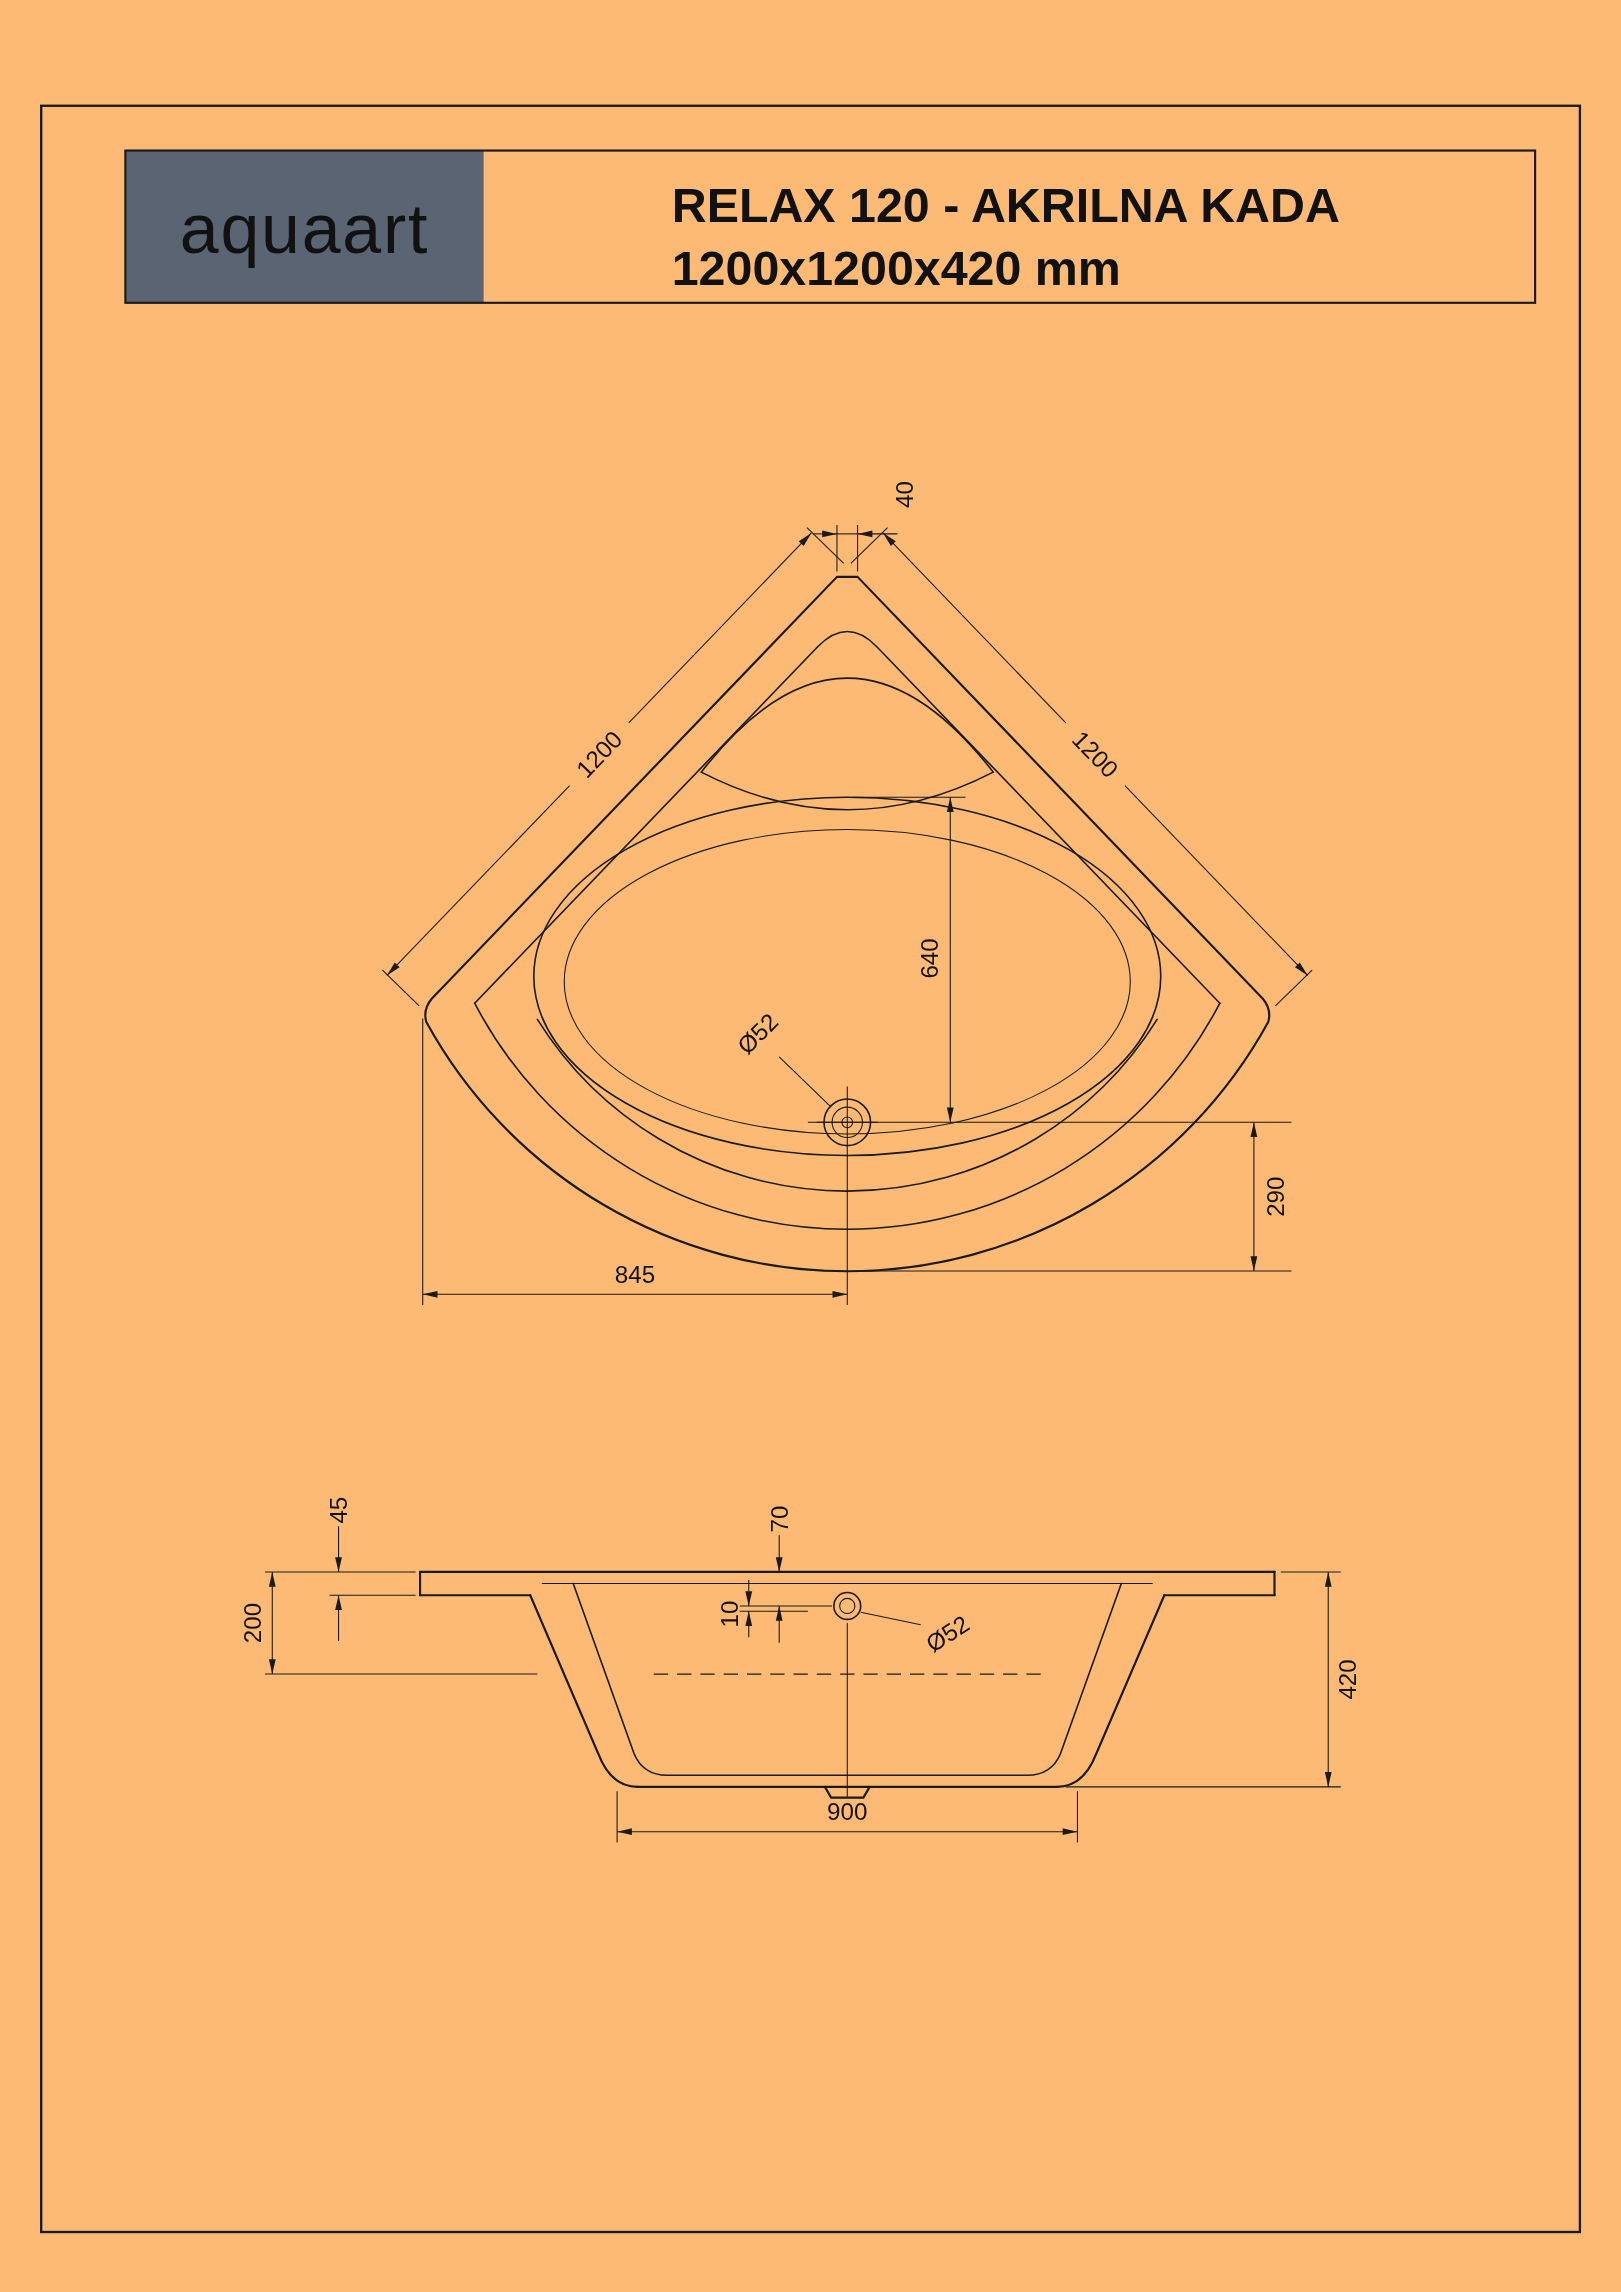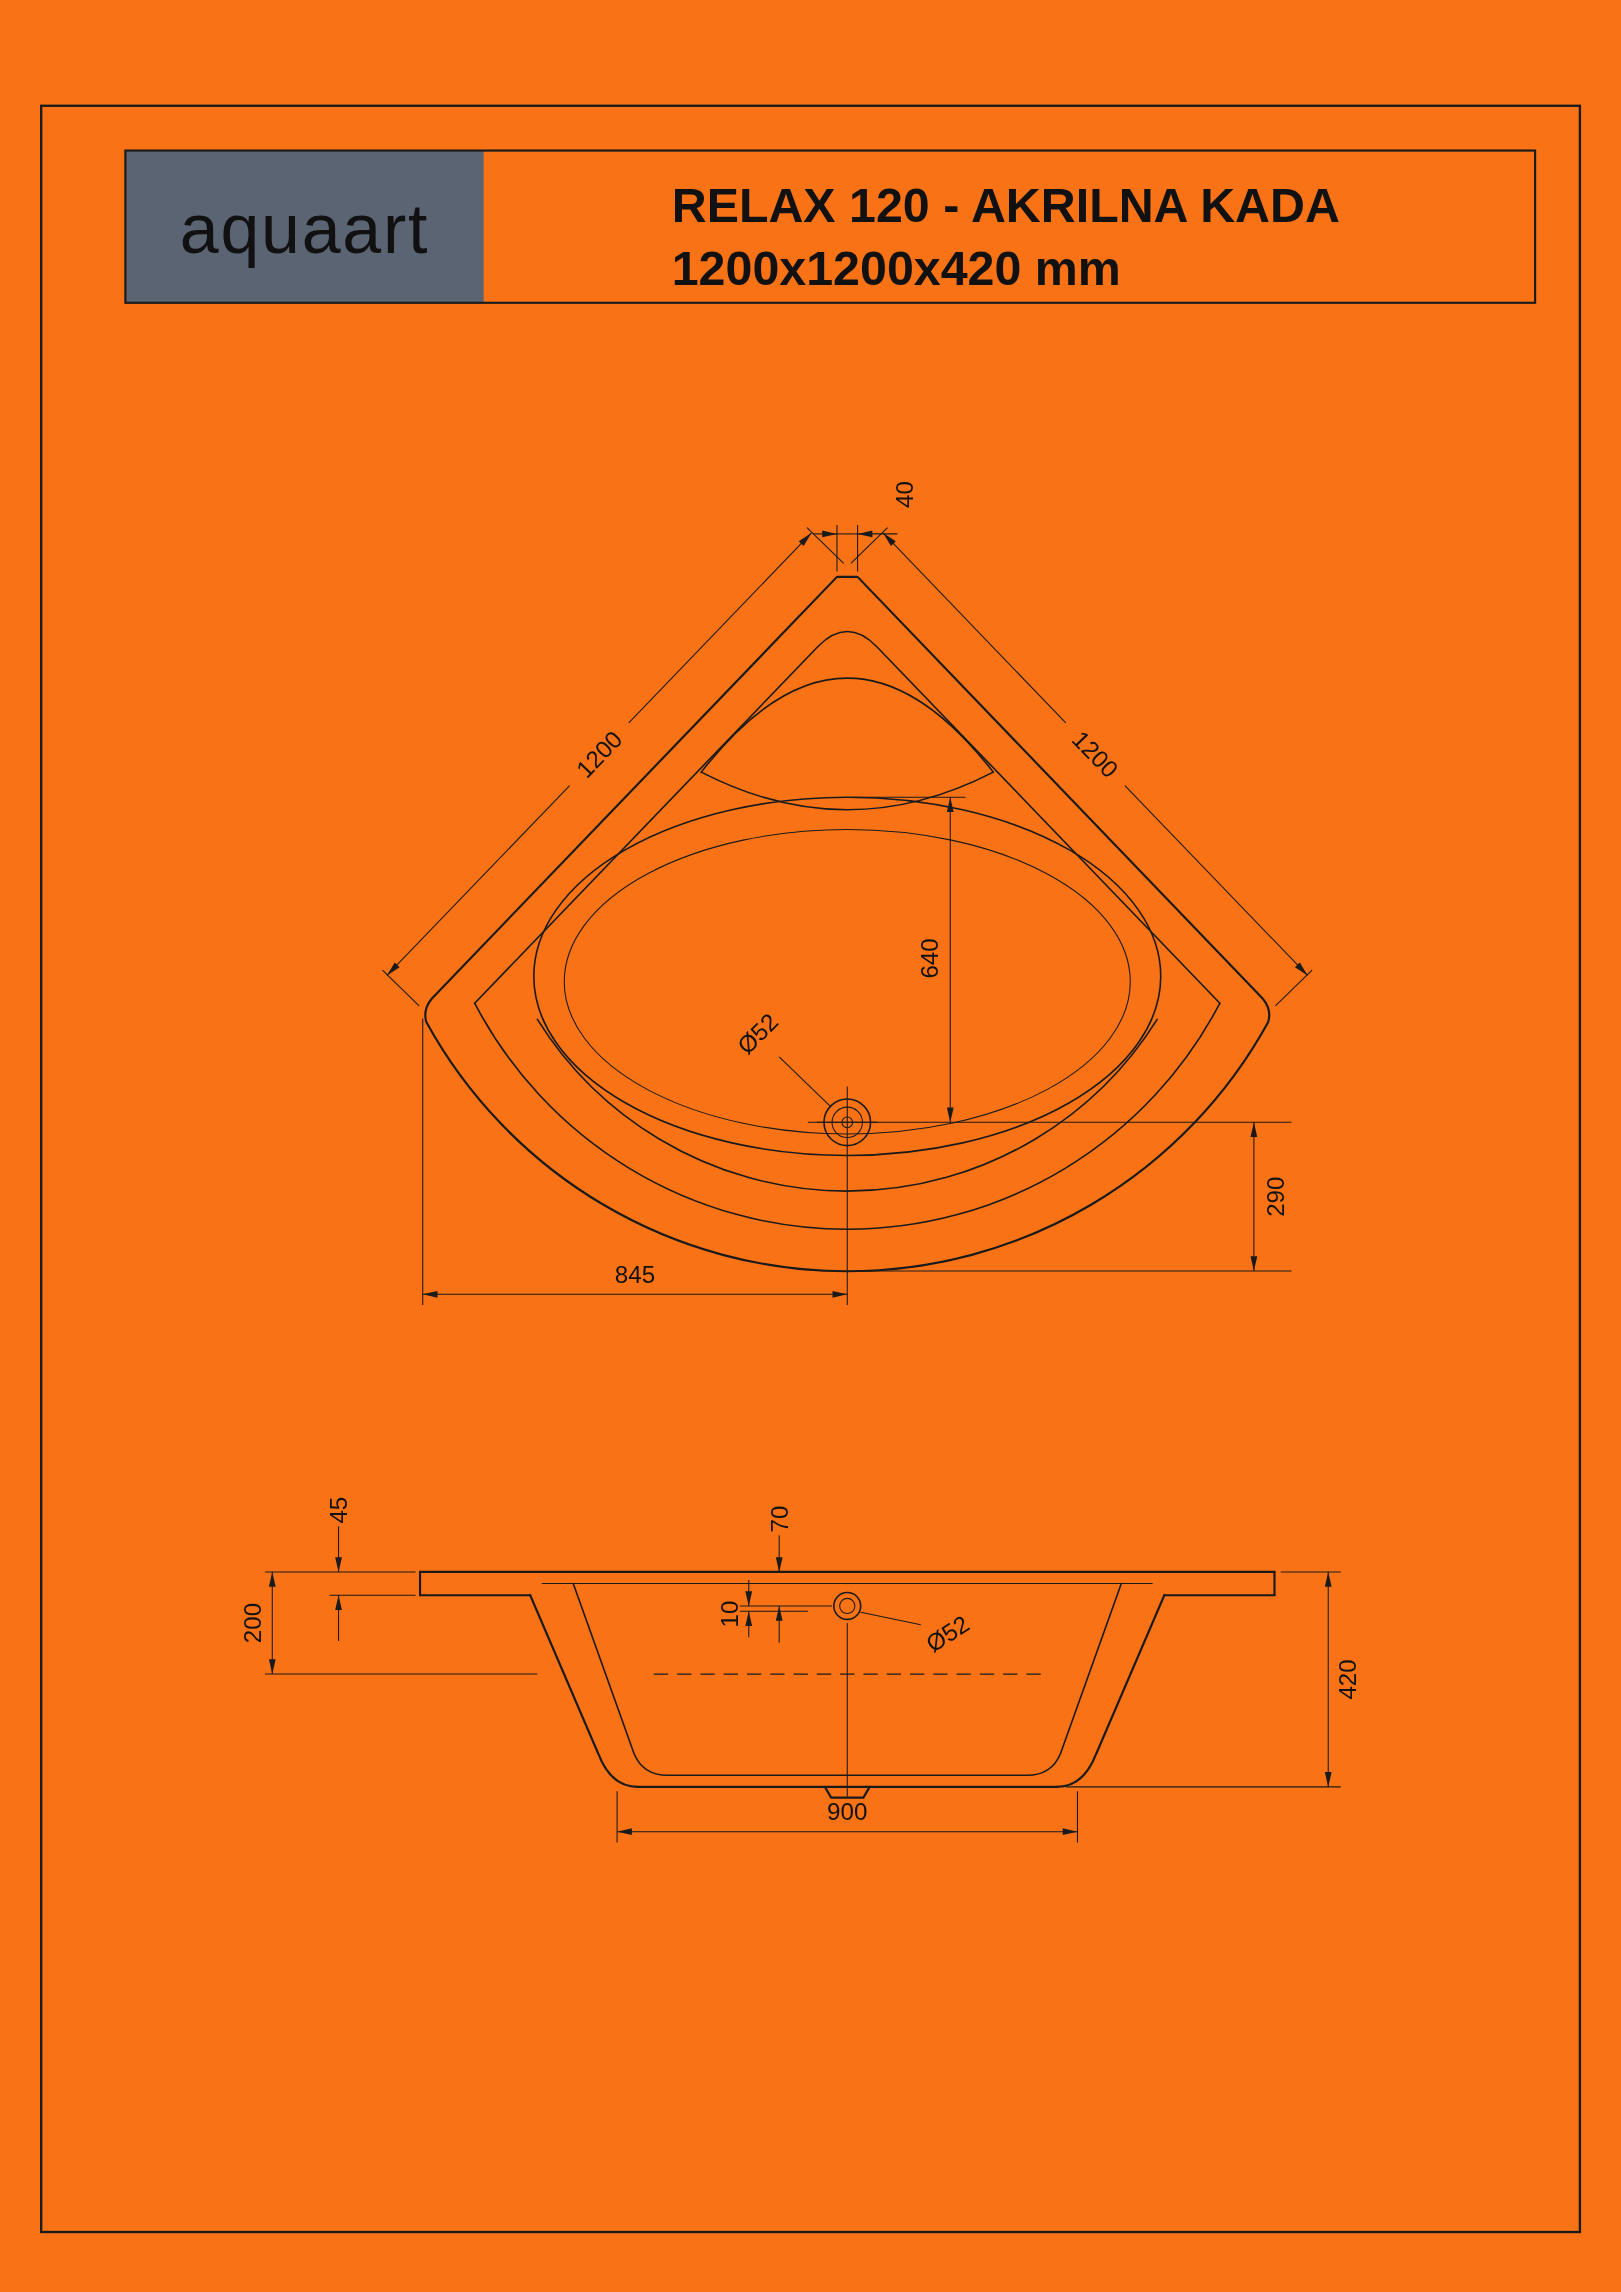--- a/index.html
+++ b/index.html
@@ -1,16 +1,16 @@
 <!DOCTYPE html>
 <html style="font-size:14.3px"><head>
 <meta charset="utf-8">
 <style>
   html,body{margin:0;padding:0;background:#e8e8e8;}
-  .page{position:relative;width:1622px;height:2293px;background:#f97316;margin:0 auto;
+  .page{position:relative;width:1622px;height:2293px;background:#fdba74;margin:0 auto;
         font-family:"Liberation Sans",sans-serif;}
   svg{position:absolute;left:0;top:0;}
   .ol{fill:none;stroke:#1a1a1a;stroke-width:2.4;stroke-linejoin:round;stroke-linecap:round;}
   .md{fill:none;stroke:#1a1a1a;stroke-width:1.8;stroke-linejoin:round;stroke-linecap:round;}
   .tl{fill:none;stroke:#1a1a1a;stroke-width:1.2;stroke-linecap:butt;}
   .dsh{fill:none;stroke:#1a1a1a;stroke-width:1.4;stroke-dasharray:16 10;}
   text{fill:#111;font-family:"Liberation Sans",sans-serif;}
   text.dim{font-size:27px;text-anchor:middle;}
   text.title{font-size:54px;font-weight:bold;text-anchor:start;}
   text.logo{font-size:78px;letter-spacing:2px;text-anchor:middle;}

